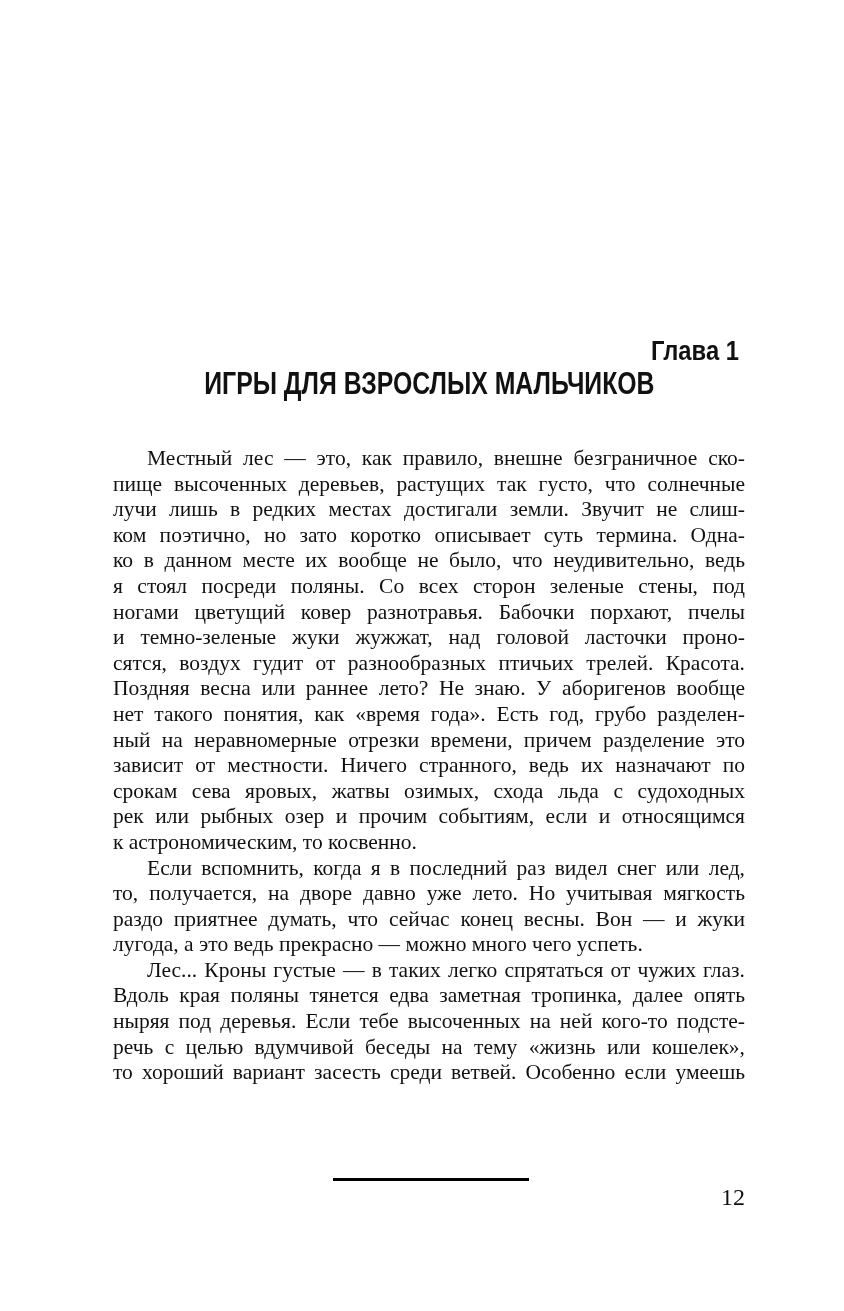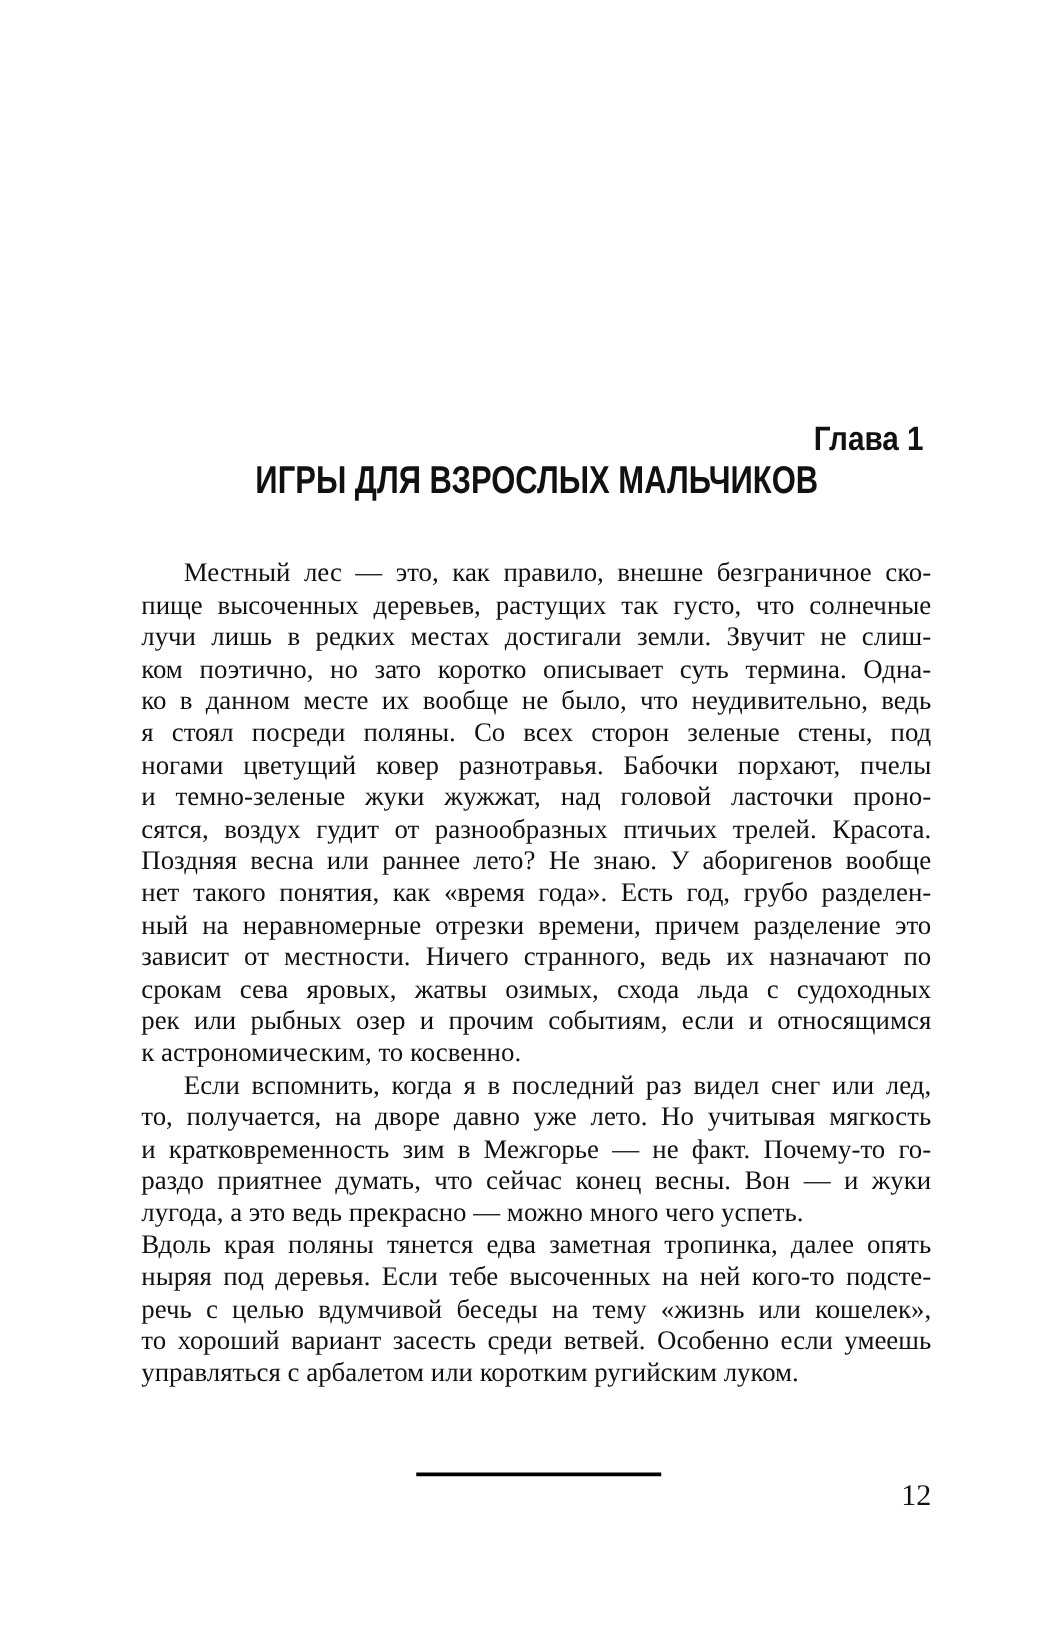--- a/index.html
+++ b/index.html
@@ -121,28 +121,27 @@
       <div class="text-line">нет такого понятия, как «время года». Есть год, грубо разделен-</div>
       <div class="text-line">ный на неравномерные отрезки времени, причем разделение это</div>
       <div class="text-line">зависит от местности. Ничего странного, ведь их назначают по</div>
       <div class="text-line">срокам сева яровых, жатвы озимых, схода льда с судоходных</div>
       <div class="text-line">рек или рыбных озер и прочим событиям, если и относящимся</div>
       <div class="text-line last">к астрономическим, то косвенно.</div>
     </div>
     <div class="paragraph">
       <div class="text-line first">Если вспомнить, когда я в последний раз видел снег или лед,</div>
       <div class="text-line">то, получается, на дворе давно уже лето. Но учитывая мягкость</div>
-      <div class="text-line">и кратковременность зим в Межгорье — не факт. Почему-то го-</div>
       <div class="text-line">раздо приятнее думать, что сейчас конец весны. Вон — и жуки</div>
       <div class="text-line last">лугода, а это ведь прекрасно — можно много чего успеть.</div>
     </div>
     <div class="paragraph">
+      <div class="text-line first">Лес... Кроны густые — в таких легко спрятаться от чужих глаз.</div>
       <div class="text-line">Вдоль края поляны тянется едва заметная тропинка, далее опять</div>
       <div class="text-line">ныряя под деревья. Если тебе высоченных на ней кого-то подсте-</div>
       <div class="text-line">речь с целью вдумчивой беседы на тему «жизнь или кошелек»,</div>
       <div class="text-line">то хороший вариант засесть среди ветвей. Особенно если умеешь</div>
-      <div class="text-line last">управляться с арбалетом или коротким ругийским луком.</div>
     </div>
   </div>
 
 <div class="footer-rule"></div>
 
 <div class="page-number">12</div>
 
 </body></html>

